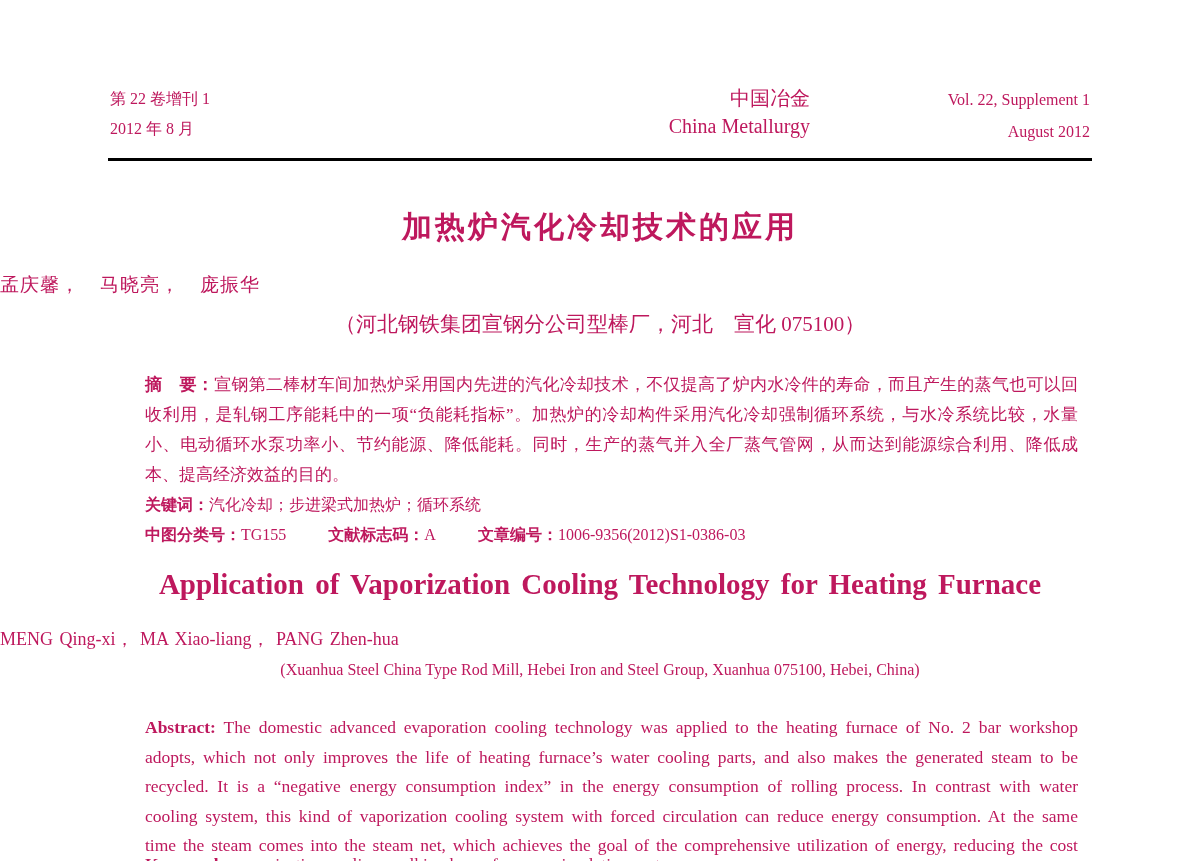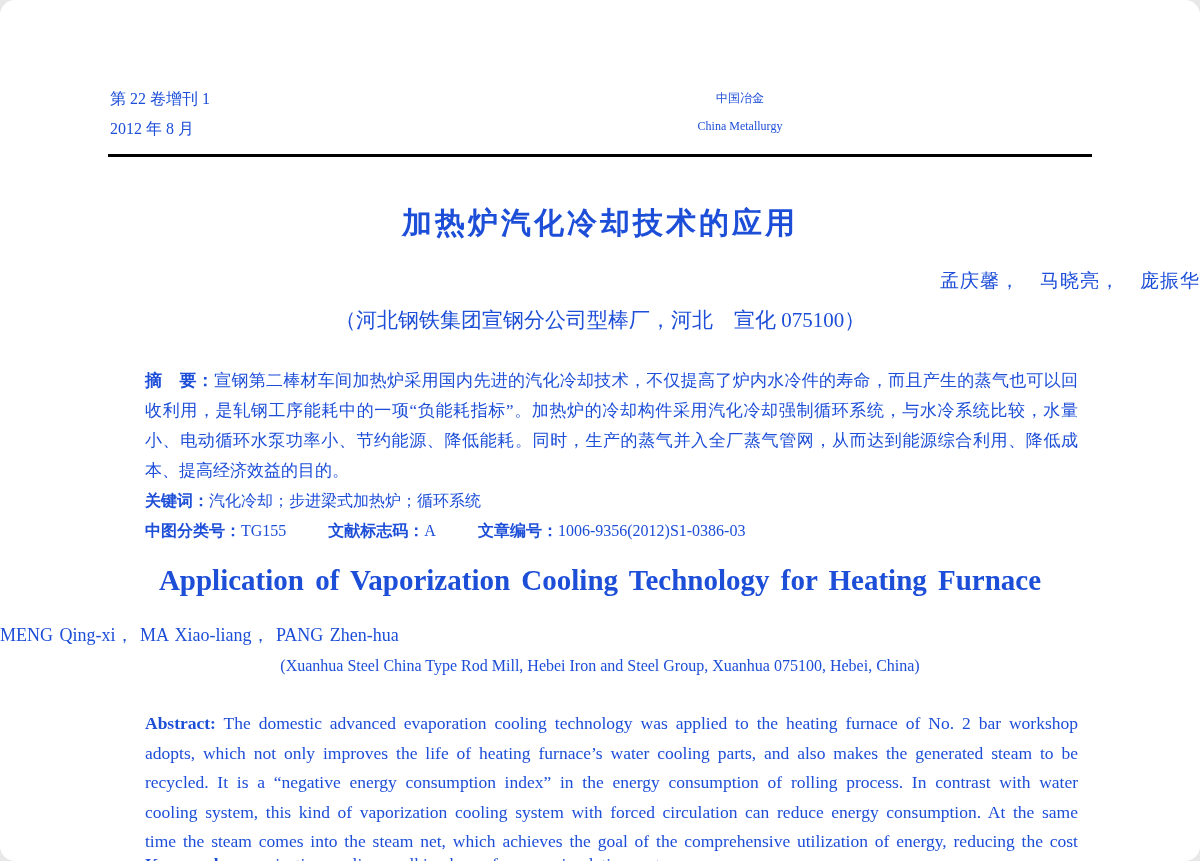--- a/index.html
+++ b/index.html
@@ -6,52 +6,51 @@
     margin: 0;
     padding: 0;
     background: #e8e8e8;
   }
   .page {
     position: relative;
     width: 1200px;
     height: 861px;
     margin: 0 auto;
     background: #ffffff;
-    color: #1d4ed8;
+    color: #be185d;
     font-family: "Liberation Serif", "DejaVu Serif", serif;
     overflow: hidden;
-    border-radius: 15px;
   }
   
   .journal-header {
     display: flex;
     justify-content: space-between;
     align-items: flex-start;
     margin: 84px 110px 0 110px;
   }
   .hdr-left { font-size: 16px; line-height: 30px; text-align: left; width: 280px; }
-  .hdr-center { font-size: 12px; line-height: 28px; text-align: center; flex: 1; }
+  .hdr-center { font-size: 20px; line-height: 28px; text-align: right; flex: 1; }
   .hdr-right { font-size: 16px; line-height: 32px; text-align: right; width: 280px; }
   .header-rule {
     height: 3px;
     background: #000;
     margin: 10px 108px 0 108px;
   }
   
   .cn-title {
     margin: 46px 0 0 0;
     text-align: center;
     font-size: 30px;
     font-weight: bold;
     letter-spacing: 3px;
     font-family: "Liberation Sans", "DejaVu Sans", sans-serif;
   }
   .cn-authors {
     margin-top: 24px;
-    text-align: right;
+    text-align: left;
     font-size: 19px;
     letter-spacing: 1px;
   }
   .cn-affiliation {
     margin-top: 12px;
     text-align: center;
     font-size: 21px;
   }
   .cn-abstract {
     margin: 32px 122px 0 145px;
@@ -119,20 +118,24 @@
 
   <header class="journal-header">
     <div class="hdr-left">
       <div>第 22 卷增刊 1</div>
       <div>2012 年 8 月</div>
     </div>
     <div class="hdr-center">
       <div>中国冶金</div>
       <div>China Metallurgy</div>
     </div>
+    <div class="hdr-right">
+      <div>Vol. 22, Supplement 1</div>
+      <div>August 2012</div>
+    </div>
   </header>
 
   <div class="header-rule"></div>
 
   <h1 class="cn-title">加热炉汽化冷却技术的应用</h1>
 
   <div class="cn-authors">孟庆馨，　马晓亮，　庞振华</div>
 
   <div class="cn-affiliation">（河北钢铁集团宣钢分公司型棒厂，河北　宣化 075100）</div>
 

